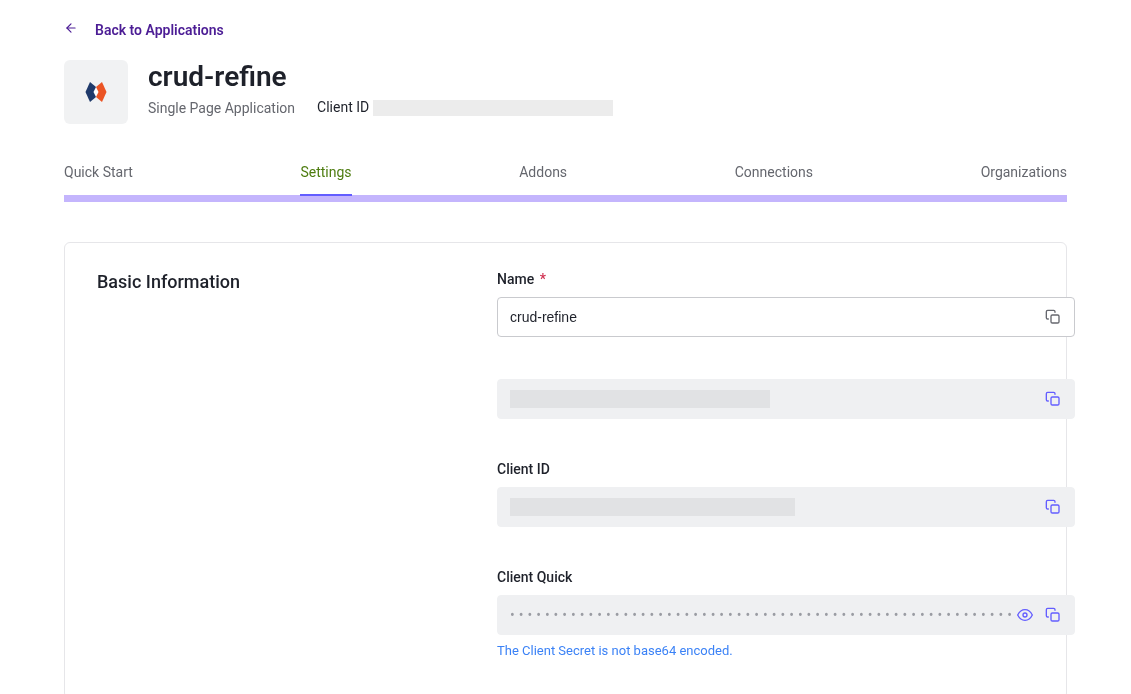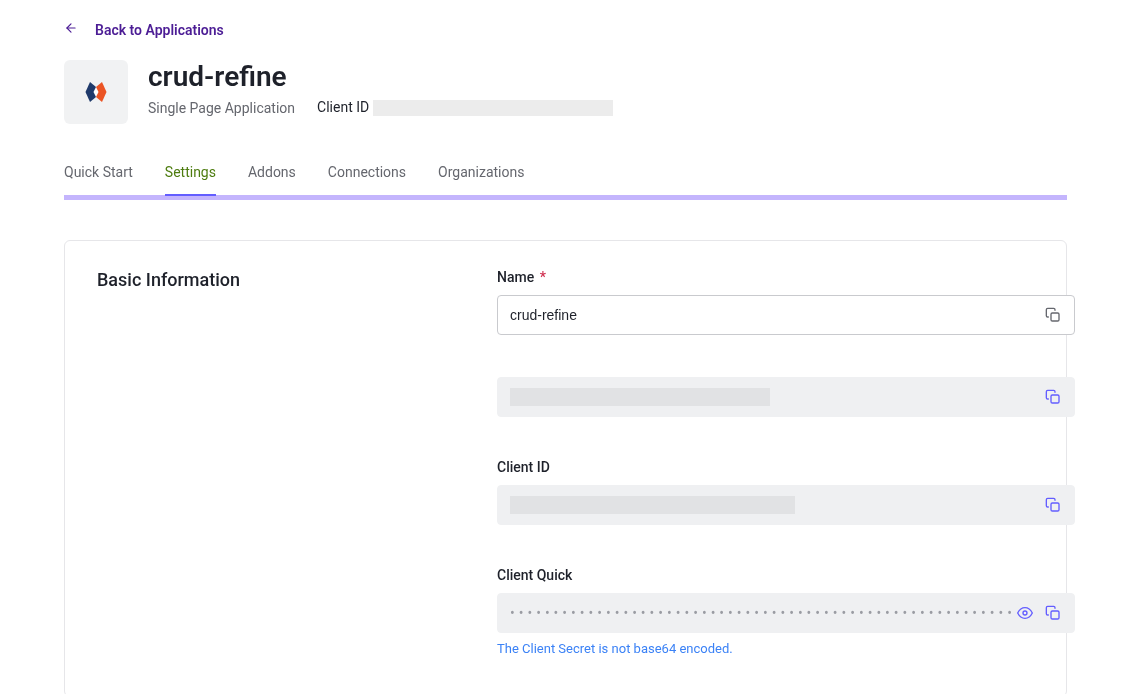--- a/index.html
+++ b/index.html
@@ -58,21 +58,22 @@
   .redacted-header {
     display: inline-block;
     width: 240px;
     height: 16px;
     background: #ececec;
     vertical-align: middle;
   }
   .tabs {
     display: flex;
     gap: 32px;
-    border-bottom: 5px solid #c4b5fd;
+    border-bottom: 7px solid #c4b5fd;
+    justify-content: space-between;
   }
   .tab {
     font-size: 14px;
     color: #65676e;
     padding: 0 0 14px 0;
     cursor: pointer;
     border-bottom: 2px solid transparent;
     margin-bottom: -1px;
   }
   .tab.active {

